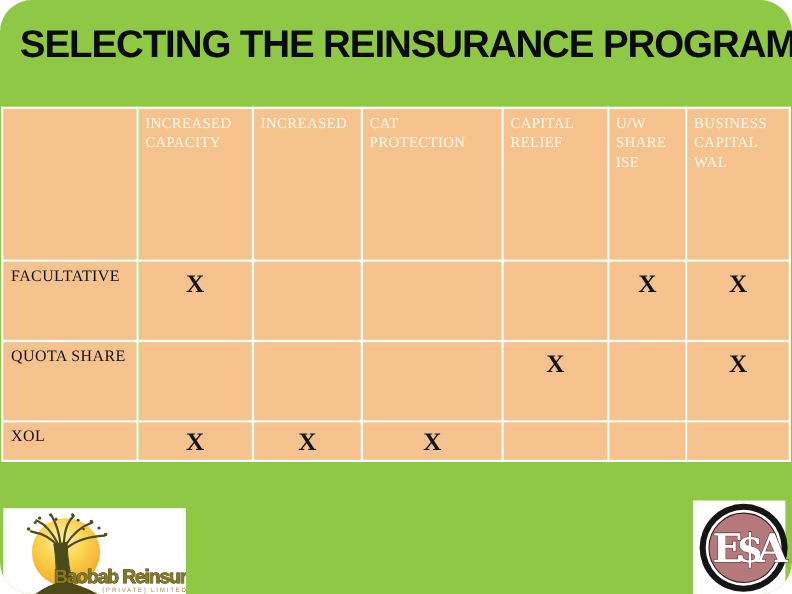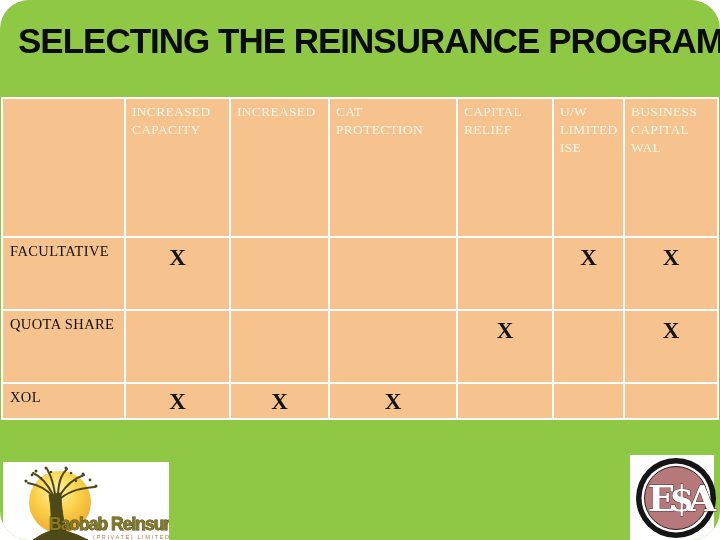--- a/index.html
+++ b/index.html
@@ -68,21 +68,21 @@
       <tr>
         <td class="corner"></td>
         <td class="colhead">INCREASED
 CAPACITY</td>
         <td class="colhead">INCREASED</td>
         <td class="colhead">CAT
 PROTECTION</td>
         <td class="colhead">CAPITAL
 RELIEF</td>
         <td class="colhead">U/W
-LIMITED
+SHARE
 ISE</td>
         <td class="colhead">BUSINESS
 CAPITAL
 WAL</td>
       </tr>
       <tr class="datarow">
         <td class="rowhead">FACULTATIVE</td>
         <td class="mark">X</td>
         <td class="mark"></td>
         <td class="mark"></td>

